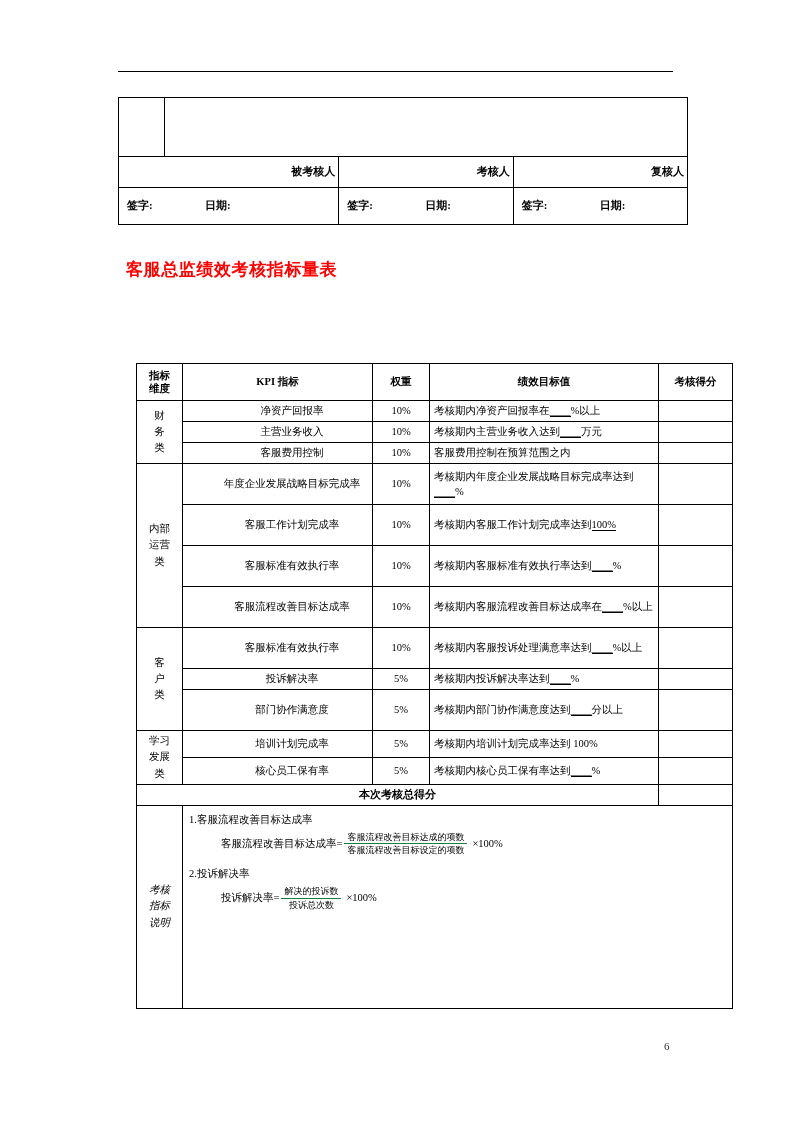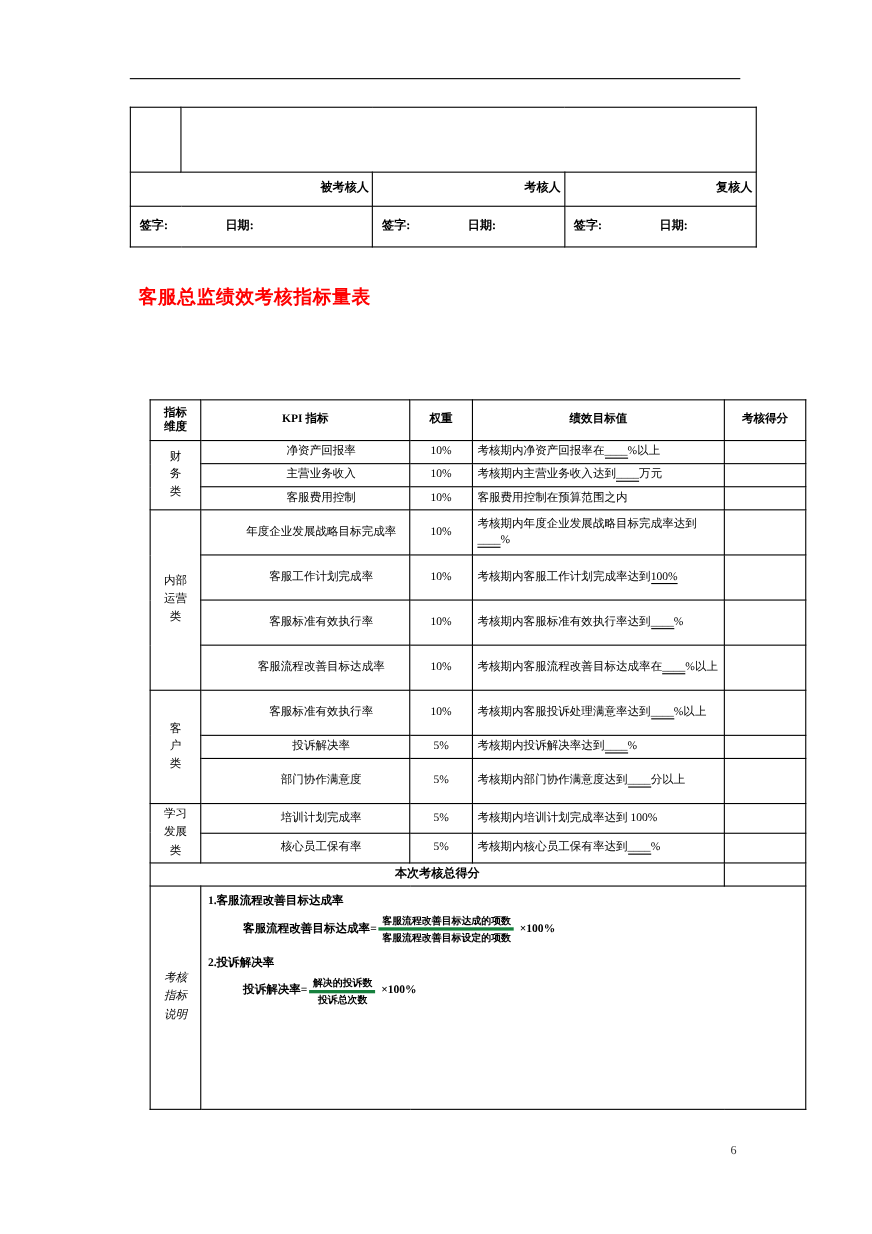--- a/index.html
+++ b/index.html
@@ -153,42 +153,41 @@
     font-size: 10.5px;
     font-style: italic;
   }
   .expl-body {
     text-align: left;
     padding: 6px 4px 6px 6px;
     height: 190px;
     vertical-align: top;
     font-size: 10.5px;
     line-height: 1.5;
-    font-weight: bold;
   }
   .expl-item {
     margin: 0 0 4px 0;
   }
   .formula-line {
     display: flex;
     align-items: center;
     margin: 4px 0 10px 32px;
     font-size: 10.5px;
   }
   .frac {
     display: inline-flex;
     flex-direction: column;
     align-items: center;
     margin: 0 2px;
     font-size: 9px;
     line-height: 1.2;
   }
   .frac .num {
     padding: 0 3px 1px 3px;
-    border-bottom: 3px solid #15803d;
+    border-bottom: 1px solid #15803d;
     white-space: nowrap;
   }
   .frac .den {
     padding: 1px 3px 0 3px;
     white-space: nowrap;
   }
   .times { margin-left: 3px; }
 
   .page-number {
     position: absolute;

